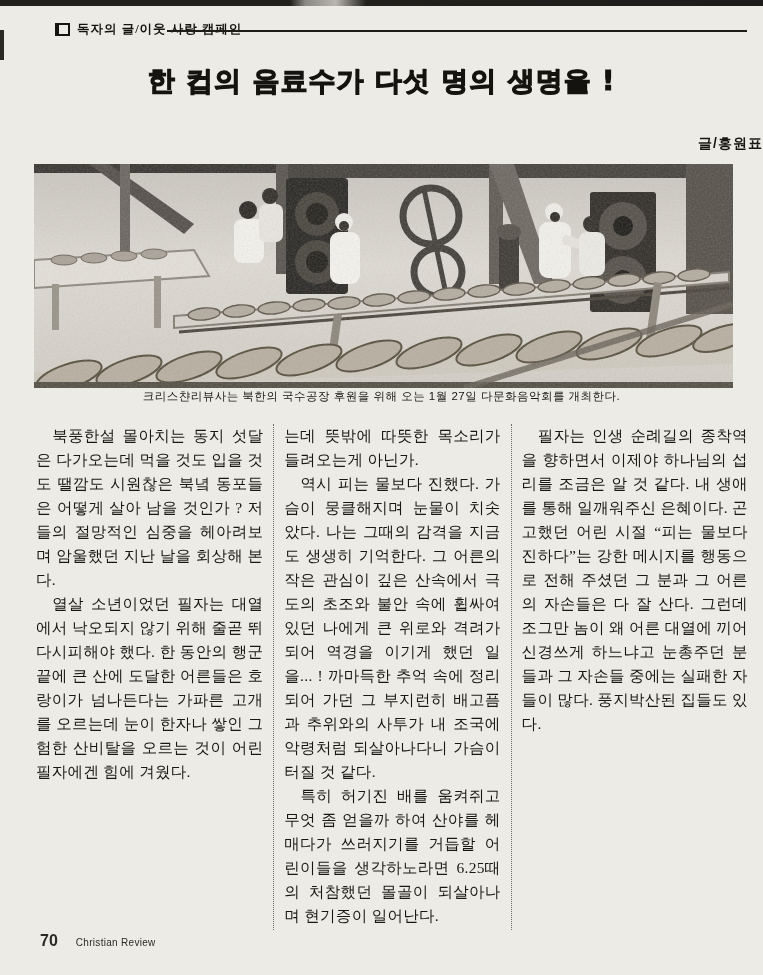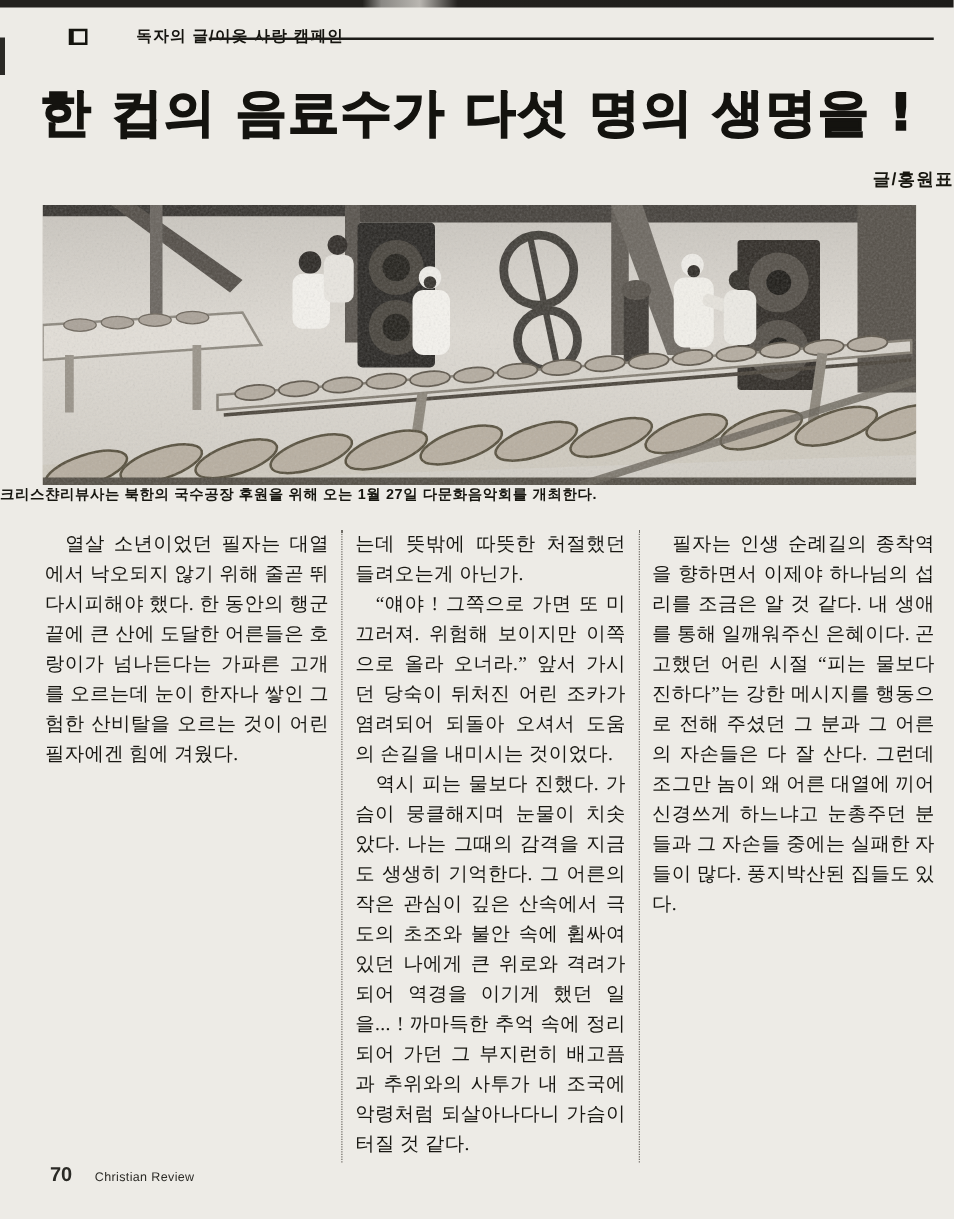--- a/index.html
+++ b/index.html
@@ -10,44 +10,44 @@
     color:#1c1b19;
   }
   
   .scan-top-band{
     position:absolute;top:0;left:0;width:763px;height:6px;
     background:linear-gradient(90deg,#23211e 0%,#23211e 38%,#8a8884 40%,#b9b6b1 44%,#23211e 48%,#1d1c1a 100%);
   }
   .scan-left-mark{position:absolute;left:0;top:30px;width:4px;height:30px;background:#2a2926;}
   
   .kicker{position:absolute;left:55px;top:21px;display:flex;align-items:center;
-    font-family:Liberation Sans, sans-serif;font-weight:bold;
-    font-size:12.5px;letter-spacing:1px;color:#15140f;gap:32px;}
+    font-family:Liberation Serif, serif;font-weight:bold;
+    font-size:12.5px;letter-spacing:1px;color:#15140f;}
   .kicker .sq{display:inline-block;width:9px;height:9px;border:2.5px solid #15140f;
     border-left-width:4px;margin-right:7px;background:#edebe6;}
   .kicker-rule{position:absolute;left:167px;top:30px;width:580px;height:2px;background:#1d1c19;}
   
   .title{
     position:absolute;left:0;top:63px;width:763px;text-align:center;
     font-family:"DejaVu Sans","Liberation Sans",sans-serif;
-    font-weight:900;font-size:41px;letter-spacing:1px;color:#14130f;
+    font-weight:900;font-size:27px;letter-spacing:1px;color:#14130f;
     -webkit-text-stroke:1.2px #14130f;
   }
   .byline{
     position:absolute;left:0;top:135px;width:763px;text-align:right;
     font-family:"Liberation Sans","DejaVu Sans",sans-serif;
     font-weight:bold;font-size:14px;letter-spacing:1px;color:#17160f;
   }
   
   .photo-wrap{position:absolute;left:34px;top:164px;width:699px;height:224px;overflow:hidden;background:#d7d3cc;}
   .photo-wrap svg{display:block;}
   .caption{
-    position:absolute;left:0;top:390px;width:763px;
+    position:absolute;left:0;top:390px;width:763px;text-align:center;
     font-family:"Liberation Sans","DejaVu Sans",sans-serif;
-    font-weight:bold;font-size:11.5px;line-height:13.5px;letter-spacing:.5px;color:#16150f;
+    font-weight:normal;font-size:11.5px;line-height:13.5px;letter-spacing:.5px;color:#16150f;
   }
   
   .columns{
     position:absolute;left:36px;top:424px;width:712px;height:506px;
     display:flex;flex-direction:row;
   }
   .col{width:237.3px;box-sizing:border-box;overflow:hidden;height:506px;}
   .col + .col{border-left:1px dotted #6f6c66;padding-left:10px;}
   .col:not(:last-child){padding-right:10px;}
   .para{
@@ -211,25 +211,25 @@
     <rect width="699" height="224" filter="url(#grain)" opacity="0.5"></rect>
   </svg>
 </div>
 
 <div class="caption">
   <div>크리스챤리뷰사는 북한의 국수공장 후원을 위해 오는 1월 27일 다문화음악회를 개최한다.</div>
 </div>
 
 <div class="columns">
   <div class="col">
+      <p class="para indent">북풍한설 몰아치는 동지 섯달은 다가오는데 먹을 것도 입을 것도 땔깜도 시원찮은 북녘 동포들은 어떻게 살아 남을 것인가 ? 저들의 절망적인 심중을 헤아려보며 암울했던 지난 날을 회상해 본다.</p>
       <p class="para indent">열살 소년이었던 필자는 대열에서 낙오되지 않기 위해 줄곧 뛰다시피해야 했다. 한 동안의 행군끝에 큰 산에 도달한 어른들은 호랑이가 넘나든다는 가파른 고개를 오르는데 눈이 한자나 쌓인 그 험한 산비탈을 오르는 것이 어린 필자에겐 힘에 겨웠다.</p>
     </div>
   <div class="col">
-      <p class="para">는데 뜻밖에 따뜻한 처절했던 들려오는게 아닌가.</p>
-      <p class="para indent">“얘야 ! 그쪽으로 가면 또 미끄러져. 위험해 보이지만 이쪽으로 올라 오너라.” 앞서 가시던 당숙이 뒤처진 어린 조카가 염려되어 되돌아 오셔서 도움의 손길을 내미시는 것이었다.</p>
+      <p class="para">는데 뜻밖에 따뜻한 목소리가 들려오는게 아닌가.</p>
       <p class="para indent">역시 피는 물보다 진했다. 가슴이 뭉클해지며 눈물이 치솟았다. 나는 그때의 감격을 지금도 생생히 기억한다. 그 어른의 작은 관심이 깊은 산속에서 극도의 초조와 불안 속에 휩싸여 있던 나에게 큰 위로와 격려가 되어 역경을 이기게 했던 일을... ! 까마득한 추억 속에 정리되어 가던 그 부지런히 배고픔과 추위와의 사투가 내 조국에 악령처럼 되살아나다니 가슴이 터질 것 같다.</p>
       <p class="para indent">특히 허기진 배를 움켜쥐고 무엇 좀 얻을까 하여 산야를 헤매다가 쓰러지기를 거듭할 어린이들을 생각하노라면 6.25때의 처참했던 몰골이 되살아나며 현기증이 일어난다.</p>
     </div>
   <div class="col">
       <p class="para indent">필자는 인생 순례길의 종착역을 향하면서 이제야 하나님의 섭리를 조금은 알 것 같다. 내 생애를 통해 일깨워주신 은혜이다. 곤고했던 어린 시절 “피는 물보다 진하다”는 강한 메시지를 행동으로 전해 주셨던 그 분과 그 어른의 자손들은 다 잘 산다. 그런데 조그만 놈이 왜 어른 대열에 끼어 신경쓰게 하느냐고 눈총주던 분들과 그 자손들 중에는 실패한 자들이 많다. 풍지박산된 집들도 있다.</p>
     </div>
 </div>
 
 <div class="footer">
   <span class="pg">70</span><span class="mag">Christian Review</span>

